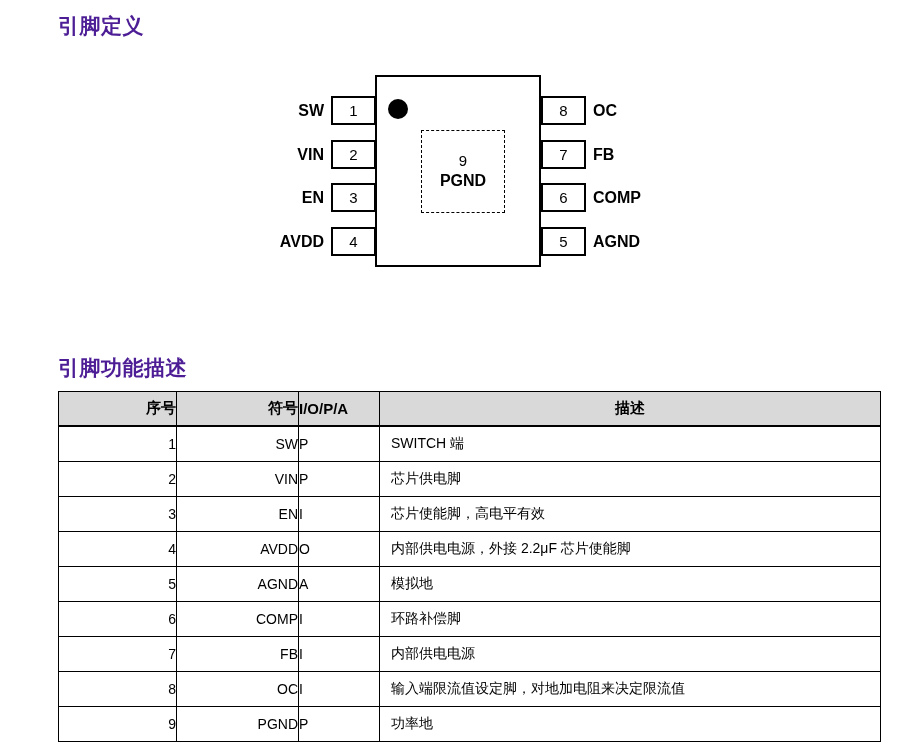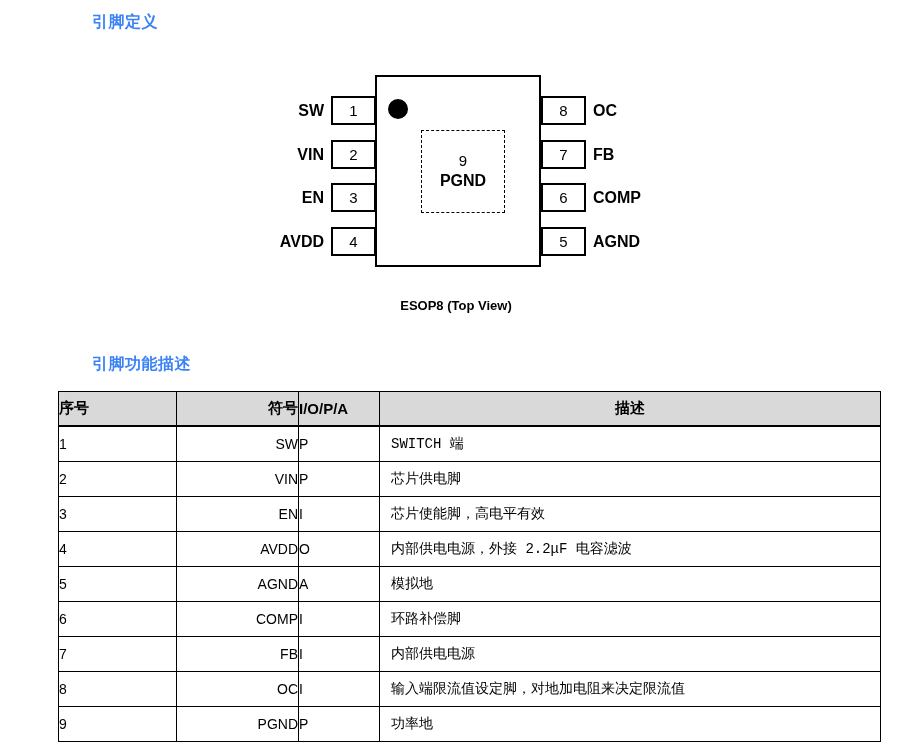--- a/index.html
+++ b/index.html
@@ -14,25 +14,24 @@
     font-family: "Liberation Sans", sans-serif;
     color: #000000;
     overflow: hidden;
   }
 
   
   .section-heading {
     position: absolute;
     font-family: "Liberation Sans", sans-serif;
     font-weight: bold;
-    font-size: 16px;
-    color: #3b82f6;
+    font-size: 21px;
+    color: #4c1d95;
     letter-spacing: 0.5px;
     white-space: nowrap;
-    margin-left: 34px;
   }
   #heading-pin-definition { left: 58px; top: 12px; }
   #heading-pin-function   { left: 58px; top: 354px; }
 
   
   #package-diagram {
     position: absolute;
     left: 0;
     top: 0;
     width: 910px;
@@ -148,24 +147,24 @@
     vertical-align: middle;
   }
   #pin-table thead th {
     background: #d9d9d9;
     font-weight: bold;
     font-size: 15px;
     text-align: center;
     height: 33px;
     border-bottom: 2px solid #000000;
   }
-  #pin-table .col-no   { width: 117px; text-align: left; }
+  #pin-table .col-no   { width: 117px; text-align: right; }
   #pin-table .col-sym  { width: 121px; text-align: right; }
   #pin-table .col-io   { width: 80px;  text-align: left; }
-  #pin-table .col-desc { width: 500px; text-align: left; padding-left: 11px; font-family: Liberation Mono, monospace; }
+  #pin-table .col-desc { width: 500px; text-align: left; padding-left: 11px; }
   #pin-table thead .col-desc { text-align: center; padding-left: 0; }
   #pin-table tbody tr td { border-top: 1px solid #000000; }
 
   .cjk { font-family: "Liberation Serif", "DejaVu Serif", serif; }
 </style>
 </head>
 <body>
 
 <div class="section-heading cjk" id="heading-pin-definition">引脚定义</div>
 
@@ -197,23 +196,20 @@
 
   <div class="pin-box right r2">7</div>
   <div class="pin-name right r2">FB</div>
 
   <div class="pin-box right r3">6</div>
   <div class="pin-name right r3">COMP</div>
 
   <div class="pin-box right r4">5</div>
   <div class="pin-name right r4">AGND</div>
 
-  <div class="diagram-caption">
-    <span>ESOP8 (Top View)</span>
-  </div>
 </div>
 
 <div class="section-heading cjk" id="heading-pin-function">引脚功能描述</div>
 
 <table id="pin-table">
   <thead>
     <tr>
       <th class="col-no cjk">序号</th>
       <th class="col-sym cjk">符号</th>
       <th class="col-io">I/O/P/A</th>
@@ -236,21 +232,21 @@
     <tr>
       <td class="col-no">3</td>
       <td class="col-sym">EN</td>
       <td class="col-io">I</td>
       <td class="col-desc cjk">芯片使能脚，高电平有效</td>
     </tr>
     <tr>
       <td class="col-no">4</td>
       <td class="col-sym">AVDD</td>
       <td class="col-io">O</td>
-      <td class="col-desc cjk">内部供电电源，外接 2.2μF 电容滤波</td>
+      <td class="col-desc cjk">内部供电电源，外接 2.2μF 芯片使能脚</td>
     </tr>
     <tr>
       <td class="col-no">5</td>
       <td class="col-sym">AGND</td>
       <td class="col-io">A</td>
       <td class="col-desc cjk">模拟地</td>
     </tr>
     <tr>
       <td class="col-no">6</td>
       <td class="col-sym">COMP</td>

